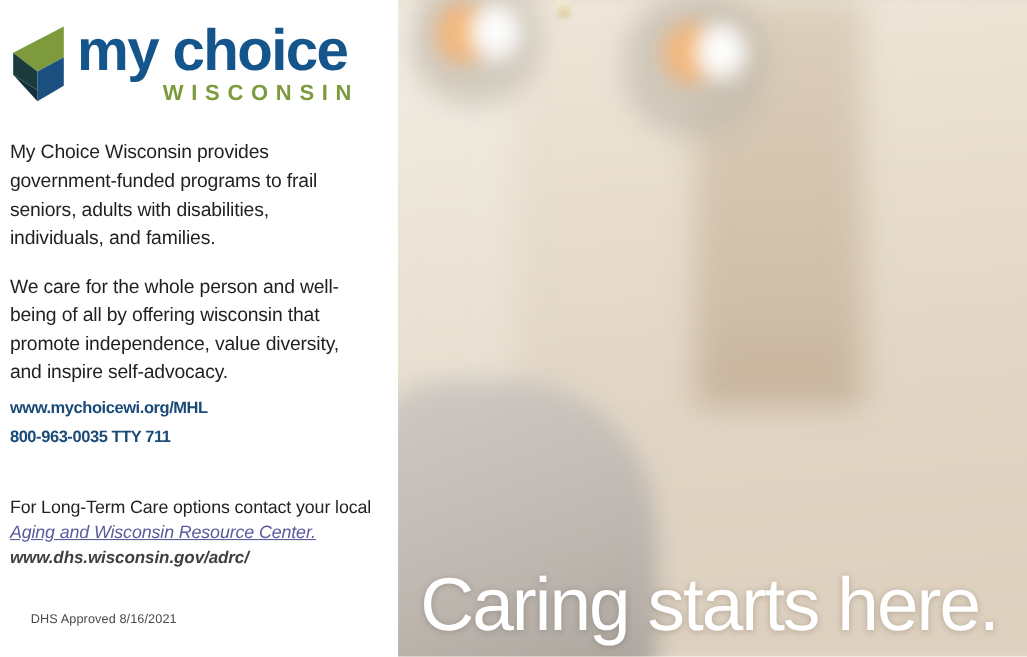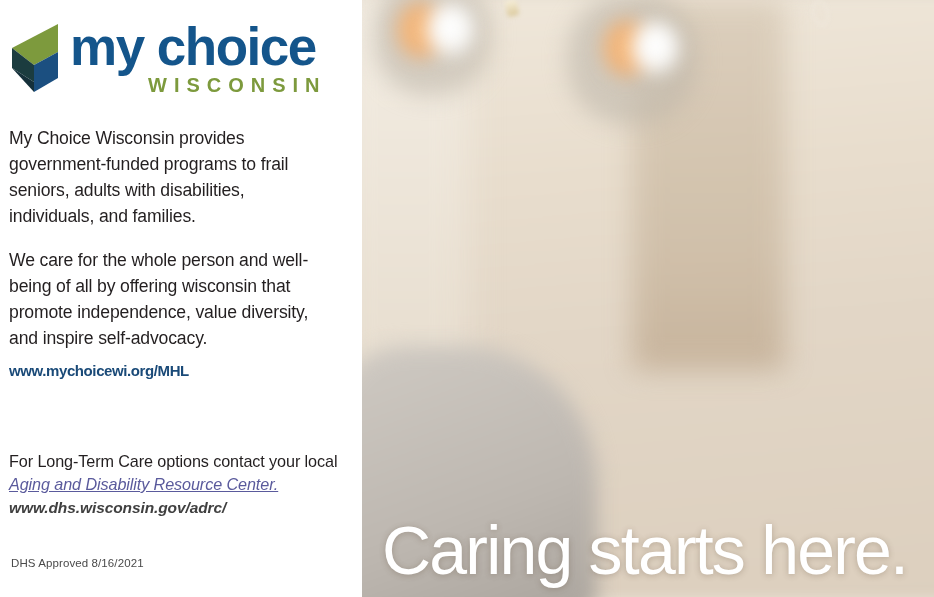--- a/index.html
+++ b/index.html
@@ -136,21 +136,21 @@
     font-style: italic;
     color: #404040;
     line-height: 24px;
     letter-spacing: -0.1px;
     font-weight: bold;
   }
 
   
   .approval {
     position: absolute;
-    left: 11px;
+    left: 28px;
     top: 557px;
     font-family: "Liberation Sans", sans-serif;
     font-size: 11.5px;
     color: #4a4a4a;
     letter-spacing: 0.1px;
     white-space: nowrap;
   }
 
   
   .photo {
@@ -509,25 +509,26 @@
       </div>
     </div>
 
     <div class="body-copy">
       <p>My Choice Wisconsin provides government-funded programs to frail seniors, adults with disabilities, individuals, and families.</p>
       <p>We care for the whole person and well-being of all by offering wisconsin that promote independence, value diversity, and inspire self-advocacy.</p>
     </div>
 
     <div class="contact-block">
       <div class="line">www.mychoicewi.org/MHL</div>
+      <div class="line">800-963-0035 TTY 711</div>
     </div>
 
     <div class="adrc-block">
       <div class="adrc-line">
-        <span>For Long-Term Care options contact your local </span><span class="adrc-link">Aging and Disability Resource Center.</span>
+        <span>For Long-Term Care options contact your local </span><span class="adrc-link">Aging and Wisconsin Resource Center.</span>
       </div>
       <div class="adrc-url">www.dhs.wisconsin.gov/adrc/</div>
     </div>
 
     <div class="approval">DHS Approved  8/16/2021</div>
   </div>
 
   <div class="photo">
 
     <div class="bg-wall blur-layer"></div>

